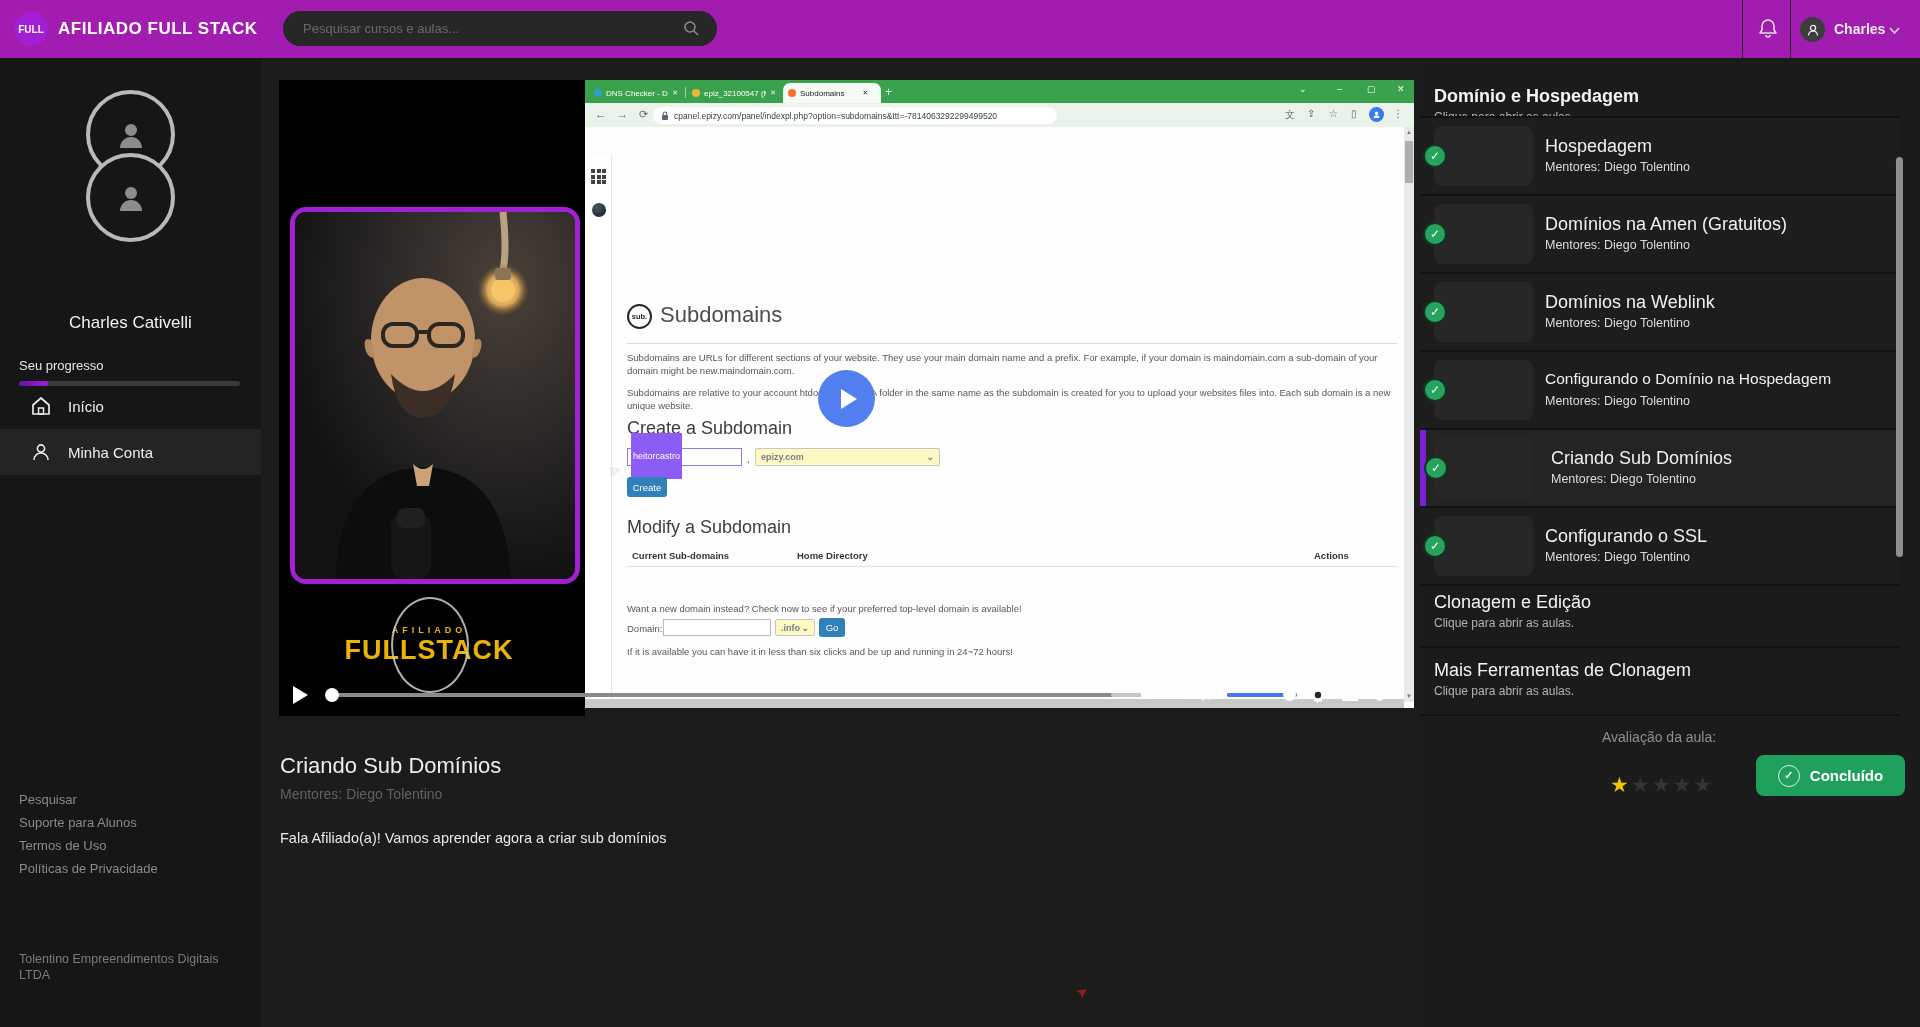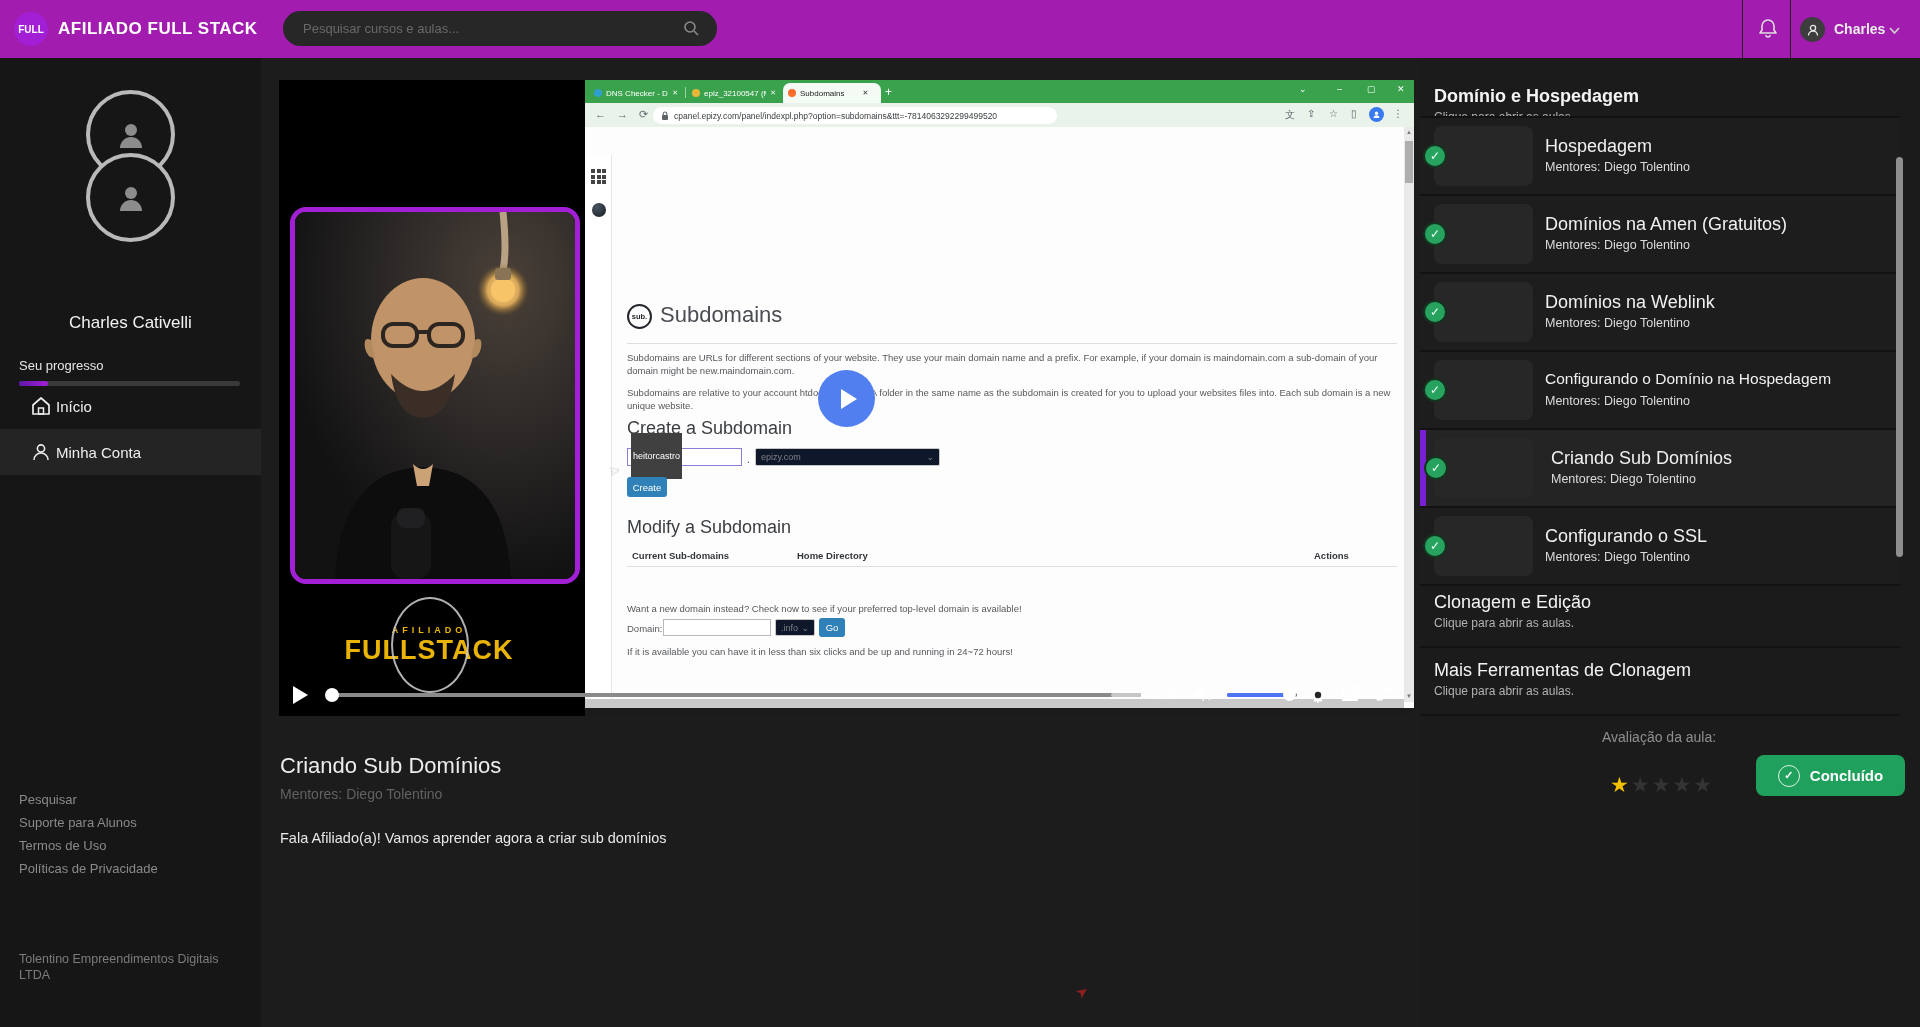--- a/index.html
+++ b/index.html
@@ -24,21 +24,21 @@
   .tb-chev { position:absolute; left:1888px; top:24px; width:13px; height:13px; }
 
   
   .sidebar { position:absolute; top:58px; left:0; width:261px; height:969px; background:#161616; z-index:30; }
   .av-ring { position:absolute; left:86px; width:89px; height:89px; border-radius:50%; border:4px solid #b9b9b9;
     background:#161616; display:flex; align-items:center; justify-content:center; }
   .sb-name { position:absolute; left:0; top:255px; width:261px; text-align:center; color:#f2f2f2; font-size:17px; }
   .sb-progress-label { position:absolute; left:19px; top:300px; color:#e6e6e6; font-size:13px; }
   .sb-progress-track { position:absolute; left:19px; top:323px; width:221px; height:5px; border-radius:3px; background:#3a3a3a; }
   .sb-progress-fill { height:5px; border-radius:3px; background:linear-gradient(90deg,#5d16a8,#a21fd6); }
-  .sb-item { position:absolute; left:0; width:261px; height:46px; display:flex; align-items:center; gap:4px; padding-left:30px;
+  .sb-item { position:absolute; left:0; width:261px; height:46px; display:flex; align-items:center; gap:16px; padding-left:30px;
     color:#eee; font-size:15px; cursor:pointer; }
   .sb-item.active { background:#242424; }
   .sb-foot { position:absolute; left:19px; color:#8a8a8a; font-size:13px; cursor:pointer;text-align:right; }
   .sb-company { position:absolute; left:19px; top:893px; width:210px; color:#7c7c7c; font-size:12.5px; line-height:16px; }
 
   
   .main { position:absolute; top:58px; left:261px; width:1159px; height:969px; background:#1c1c1c; }
 
   
   .player { position:absolute; left:18px; top:22px; width:1135px; height:636px; background:#000; overflow:hidden; }
@@ -86,24 +86,24 @@
   .orb-ico { position:absolute; left:7px; top:48px; width:14px; height:14px; border-radius:50%;
     background:radial-gradient(circle at 35% 30%, #4a5562, #141b22); }
 
   .cp-h1 { position:absolute; left:75px; top:147px; font-size:22px; color:#4a4d52; font-weight:normal; }
   .sub-badge { position:absolute; left:42px; top:149px; width:25px; height:25px; border-radius:50%; border:2.5px solid #23272b;
     color:#23272b; font-size:7.5px; font-weight:bold; display:flex; align-items:center; justify-content:center; }
   .cp-hr { position:absolute; left:42px; top:188px; width:770px; height:1px; background:#ddd; }
   .cp-p { position:absolute; left:42px; width:766px; font-size:9.5px; line-height:13px; color:#55585c; }
   .cp-h2 { position:absolute; left:42px; font-size:18px; color:#3b3e42; font-weight:normal; }
   .sd-input { position:absolute; left:42px; top:293px; width:115px; height:18px; background:#fff; border:1px solid #8f7bd8; padding:2px 3px; font-size:9px; }
-  .sd-input .sel { background:#404040; color:#fff; padding:18px 2px; }
+  .sd-input .sel { background:#8b5cf6; color:#fff; padding:18px 2px; }
   .dot-sep { position:absolute; left:162px; top:299px; font-size:10px; color:#333; }
-  .cp-select { position:absolute; background:#0f172a; border:1px solid #c6c6c6; border-radius:2px; color:#7d8085; font-size:9px;
-    display:flex; align-items:center; justify-content:space-between; padding:0 5px; }
+  .cp-select { position:absolute; background:#fef9c3; border:1px solid #c6c6c6; border-radius:2px; color:#7d8085; font-size:9px;
+    display:flex; align-items:center; justify-content:space-between; padding:0 5px;font-weight:bold; }
   .btn-cp { position:absolute; background:#2f81b7; color:#fff; border-radius:3px; font-size:9.5px;
     display:flex; align-items:center; justify-content:center; cursor:pointer; }
   .cp-th { position:absolute; top:395px; font-size:9.5px; font-weight:bold; color:#33363a; }
   .cp-thr { position:absolute; left:42px; top:411px; width:770px; height:1px; background:#e2e2e2; }
   .cp-small { position:absolute; left:42px; font-size:9.5px; color:#55585c; }
   .dm-input { position:absolute; left:78px; top:464px; width:108px; height:17px; background:#fff; border:1px solid #b9b9b9; }
   .cursor-arrow { position:absolute; left:24px; top:308px; color:#fafafa; font-size:13px; text-shadow:0 0 1px #777; transform:rotate(-12deg); }
 
   .v-scroll { position:absolute; right:0; top:47px; width:10px; height:575px; background:#e9e9e9; }
   .v-thumb { position:absolute; left:1px; top:14px; width:8px; height:42px; background:#aeaeae; }

